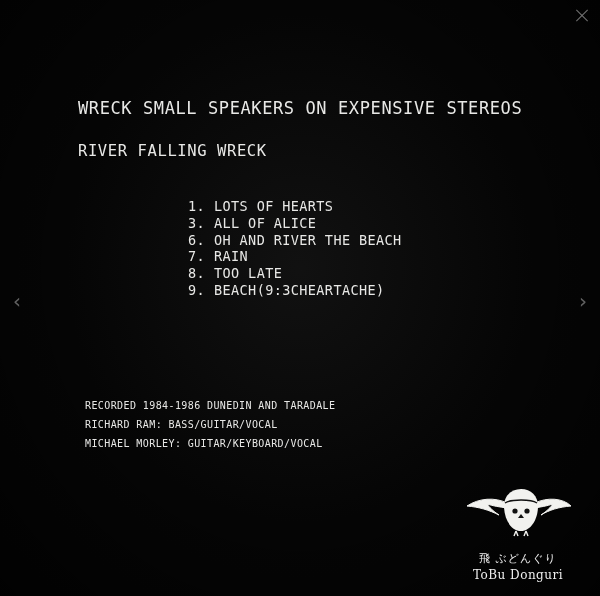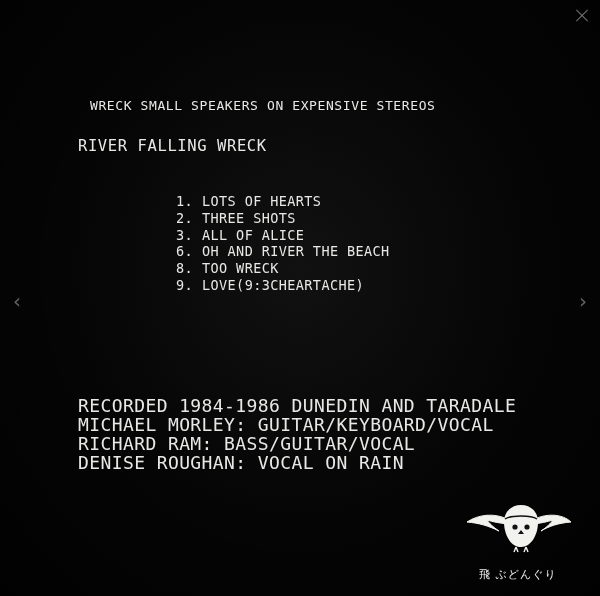--- a/index.html
+++ b/index.html
@@ -63,52 +63,53 @@
   .nav-prev { left: 10px; }
   .nav-next { right: 10px; }
 
   .content {
     position: absolute;
     left: 78px;
     top: 98px;
     right: 40px;
   }
   .band-name {
-    font-size: 13px;
+    font-size: 17px;
     letter-spacing: 0.6px;
     white-space: nowrap;
-    margin: 0 0 24px 12px;
+    margin: 0 0 24px 0;
     font-weight: 400;
   }
   .album-title {
     font-size: 15.5px;
     letter-spacing: 0.6px;
     margin: 0 0 38px 0;
     font-weight: 400;
   }
   .tracklist {
     list-style: none;
     margin: 0 0 0 98px;
     padding: 0;
     font-size: 13.5px;
     line-height: 16.8px;
     letter-spacing: 0.4px;
   }
   .track {
     white-space: nowrap;
+    margin-left: 12px;
   }
   .track-num {
     display: inline-block;
     width: 26px;
   }
   .credits {
     position: absolute;
-    left: 78px;
+    left: 85px;
     top: 396px;
-    font-size: 18px;
+    font-size: 10px;
     line-height: 19px;
     letter-spacing: 0.4px;
   }
   .credit-line { white-space: nowrap; }
 
   .logo-block {
     position: absolute;
     right: 22px;
     bottom: 14px;
     width: 120px;
@@ -147,33 +148,32 @@
 
   <div class="nav-arrow nav-prev">‹</div>
   <div class="nav-arrow nav-next">›</div>
 
   <div class="content">
     <p class="band-name">WRECK SMALL SPEAKERS ON EXPENSIVE STEREOS</p>
     <p class="album-title">RIVER FALLING WRECK</p>
 
     <ol class="tracklist">
       <li class="track"><span class="track-num">1.</span><span>LOTS OF HEARTS</span></li>
-      <li class="track"><span class="track-num">2.</span><span>THREE SHOTS</span></li>
       <li class="track"><span class="track-num">3.</span><span>ALL OF ALICE</span></li>
       <li class="track"><span class="track-num">6.</span><span>OH AND RIVER THE BEACH</span></li>
-      <li class="track"><span class="track-num">8.</span><span>TOO WRECK</span></li>
-      <li class="track"><span class="track-num">9.</span><span>LOVE(9:3CHEARTACHE)</span></li>
+      <li class="track"><span class="track-num">7.</span><span>RAIN</span></li>
+      <li class="track"><span class="track-num">8.</span><span>TOO LATE</span></li>
+      <li class="track"><span class="track-num">9.</span><span>BEACH(9:3CHEARTACHE)</span></li>
     </ol>
   </div>
 
   <div class="credits">
     <div class="credit-line">RECORDED 1984-1986 DUNEDIN AND TARADALE</div>
+    <div class="credit-line">RICHARD RAM: BASS/GUITAR/VOCAL</div>
     <div class="credit-line">MICHAEL MORLEY: GUITAR/KEYBOARD/VOCAL</div>
-    <div class="credit-line">RICHARD RAM: BASS/GUITAR/VOCAL</div>
-    <div class="credit-line">DENISE ROUGHAN: VOCAL ON RAIN</div>
   </div>
 
   <div class="logo-block">
     <div class="logo-mark">
       <svg width="110" height="62" viewBox="0 0 110 62" xmlns="http://www.w3.org/2000/svg">
 
         <path d="M44 24 C32 18, 16 19, 4 27 C16 28, 26 31, 36 36 C30 32, 26 28, 24 25 C30 27, 37 28, 44 29 Z" fill="#f2f2ef" stroke="#f2f2ef" stroke-width="1" stroke-linejoin="round"></path>
 
         <path d="M72 24 C84 18, 100 19, 108 27 C96 28, 86 31, 78 36 C84 32, 88 28, 90 25 C84 27, 77 28, 72 29 Z" fill="#f2f2ef" stroke="#f2f2ef" stroke-width="1" stroke-linejoin="round"></path>
 
@@ -183,15 +183,16 @@
 
         <circle cx="52" cy="32" r="2.6" fill="#111"></circle>
         <circle cx="64" cy="32" r="2.6" fill="#111"></circle>
 
         <path d="M58 35 L55 39 L61 39 Z" fill="#111"></path>
 
         <path d="M53 52 L51 57 M53 52 L55 57 M63 52 L61 57 M63 52 L65 57" stroke="#f2f2ef" stroke-width="1.4" fill="none"></path>
       </svg>
     </div>
     <div class="logo-jp">飛 ぶどんぐり</div>
+    <div class="logo-rom">ToBu Donguri</div>
   </div>
 
 </div>
 
 </body></html>

